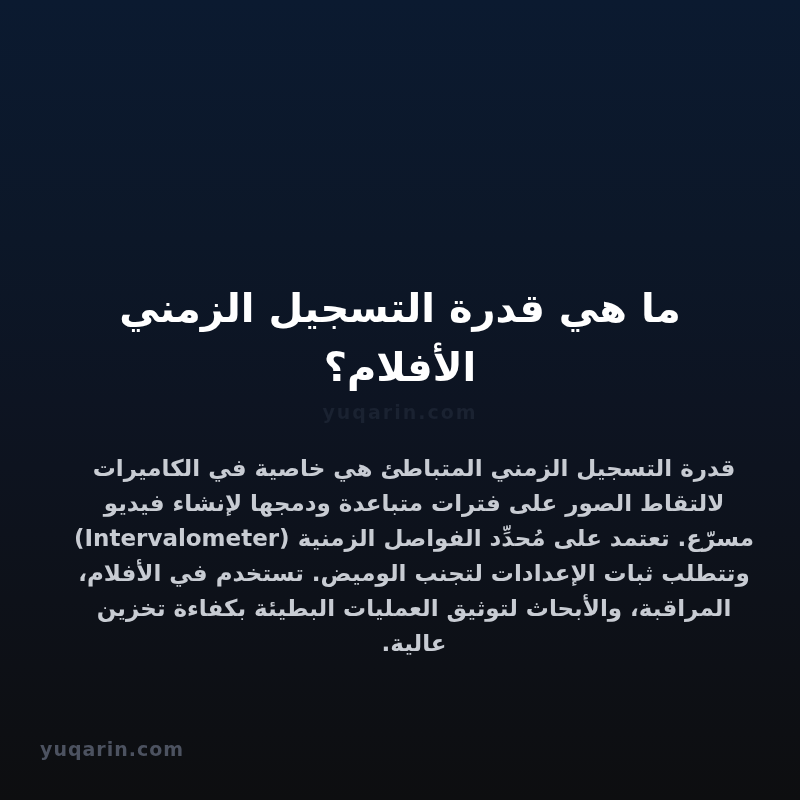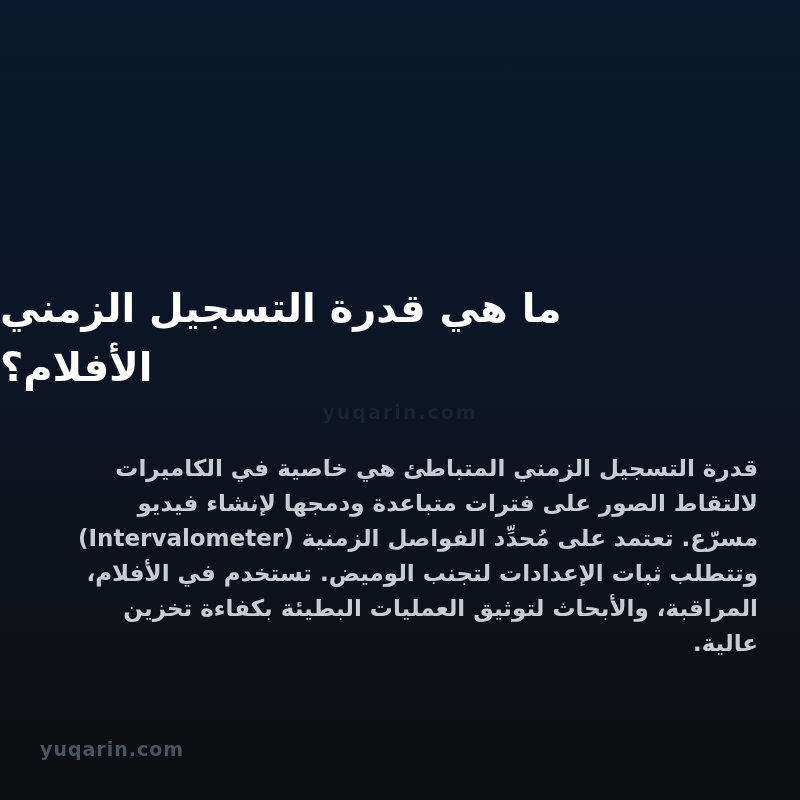--- a/index.html
+++ b/index.html
@@ -18,21 +18,21 @@
       #0d1422 50%,
       #0d1119 75%,
       #0d0e10 100%);
     font-family: "DejaVu Sans", "Liberation Sans", sans-serif;
   }
   .title {
     position: absolute;
     top: 252px;
     left: 0;
     right: 0;
-    text-align: left;
+    text-align: center;
     direction: rtl;
     color: #ffffff;
     font-size: 40px;
     font-weight: bold;
     line-height: 59px;
     letter-spacing: 0;
   }
   .title .title-line {
     display: block;
   }
@@ -43,23 +43,24 @@
     right: 0;
     text-align: center;
     color: #1a2231;
     font-size: 19px;
     font-weight: bold;
     letter-spacing: 2px;
   }
   .body-text {
     position: absolute;
     top: 428px;
-    left: 58px;
+    left: 64px;
     width: 700px;
     direction: rtl;
+    text-align: center;
     color: #c8ccd3;
     font-size: 23px;
     font-weight: bold;
     line-height: 35px;
   }
   .watermark-bottom {
     position: absolute;
     left: 40px;
     top: 738px;
     color: #4c5260;

